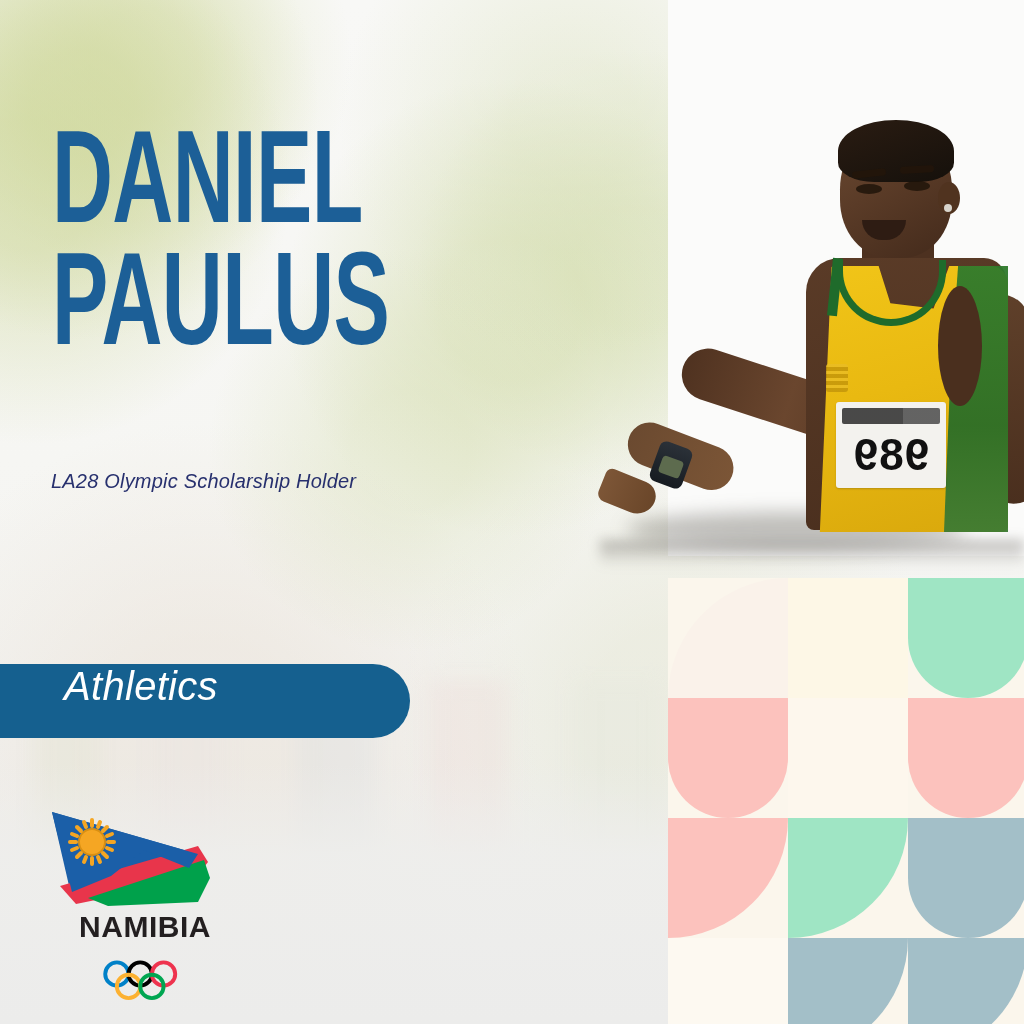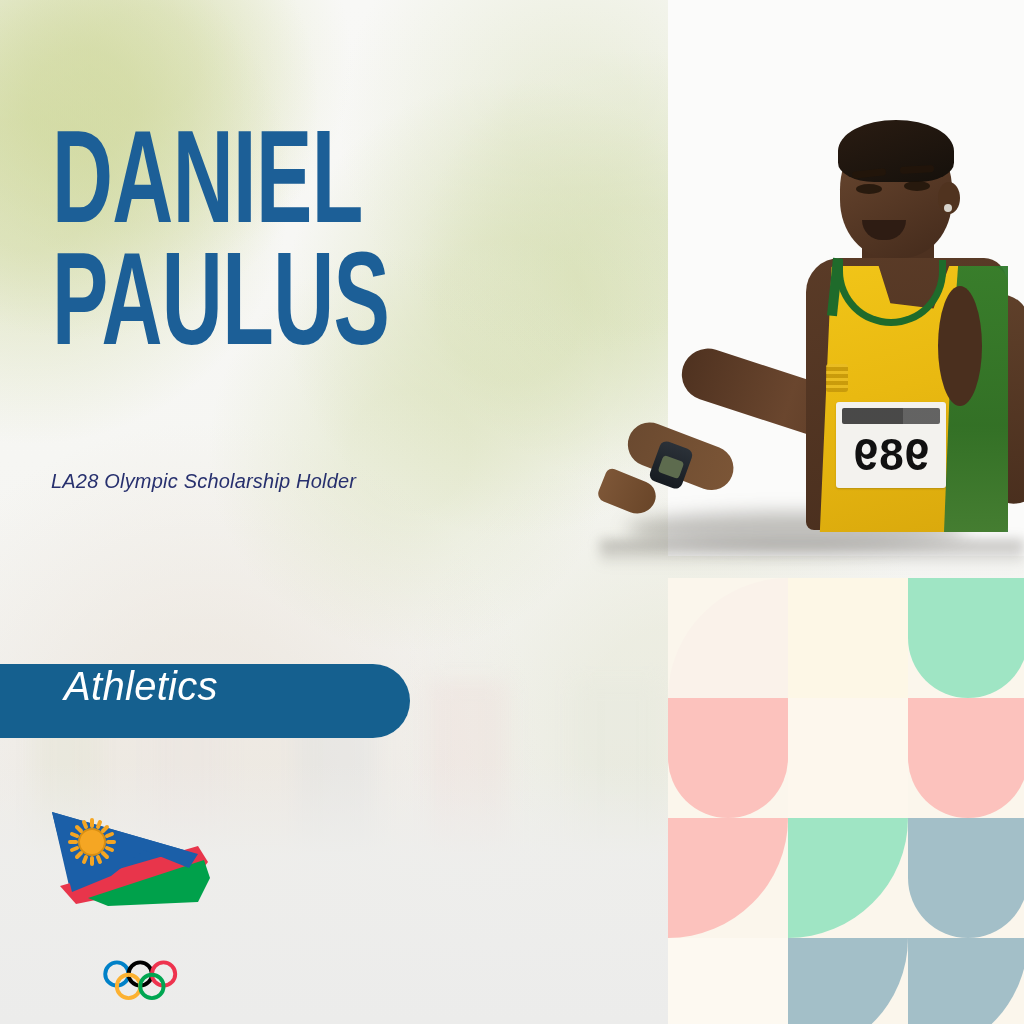--- a/index.html
+++ b/index.html
@@ -239,20 +239,21 @@
             <line x1="8" y1="20" x2="6" y2="15"></line>
           <line x1="8" y1="-20" x2="6" y2="-15"></line>
             <line x1="-8" y1="20" x2="-6" y2="15"></line>
           <line x1="-20" y1="-8" x2="-15" y2="-6"></line>
             <line x1="20" y1="8" x2="15" y2="6"></line>
           <line x1="20" y1="-8" x2="15" y2="-6"></line>
             <line x1="-20" y1="8" x2="-15" y2="6"></line>
         </g>
       </g>
     </svg>
+    <div class="logo-name">NAMIBIA</div>
     <svg class="logo-rings" viewBox="0 0 120 54">
       <g fill="none" stroke-width="5">
         <circle cx="20" cy="18" r="15" stroke="#0081c8"></circle>
         <circle cx="50" cy="18" r="15" stroke="#000000"></circle>
         <circle cx="80" cy="18" r="15" stroke="#ee334e"></circle>
         <circle cx="35" cy="34" r="15" stroke="#fcb131"></circle>
         <circle cx="65" cy="34" r="15" stroke="#00a651"></circle>
       </g>
     </svg>
   </div>

